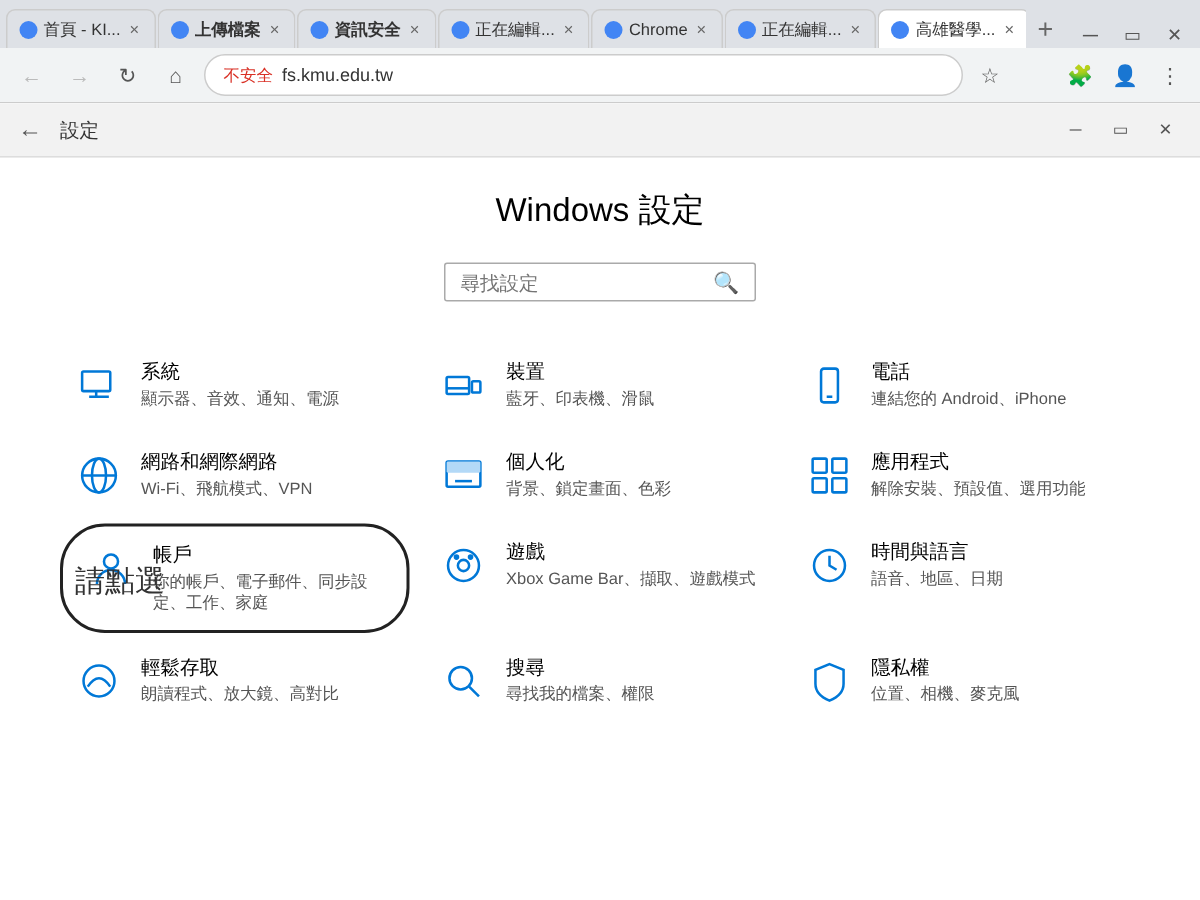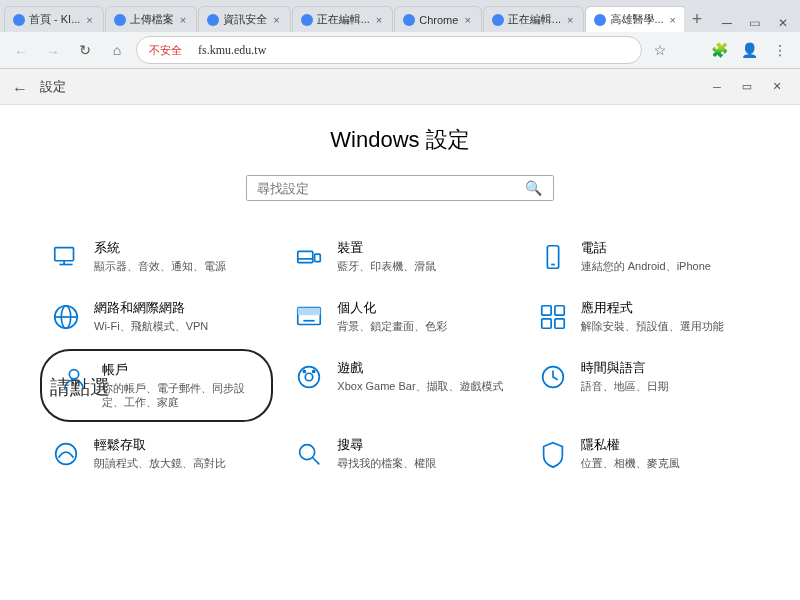--- a/index.html
+++ b/index.html
@@ -21,21 +21,21 @@
     .settings-titlebar { background: #f2f2f2; display: flex; align-items: center; padding: 0 12px; height: 36px; border-bottom: 1px solid #ddd; }
     .settings-back { font-size: 16px; color: #555; cursor: pointer; margin-right: 12px; }
     .settings-titlebar-controls { margin-left: auto; display: flex; gap: 8px; }
     .settings-win-btn { width: 22px; height: 22px; display: flex; align-items: center; justify-content: center; font-size: 11px; cursor: pointer; color: #555; }
 
     
     .settings-main { padding: 20px 40px; overflow: auto; height: calc(100% - 36px); }
     .settings-heading { text-align: center; font-size: 22px; font-weight: 300; color: #000; margin-bottom: 20px; }
 
     .search-box-container { display: flex; justify-content: center; margin-bottom: 28px; }
-    .search-box { display: flex; align-items: center; width: 308px; border: 1px solid #aaa; border-radius: 2px; background: #fff; padding: 4px 10px; }
+    .search-box { display: flex; align-items: center; width: 208px; border: 1px solid #aaa; border-radius: 2px; background: #fff; padding: 4px 10px; }
     .search-box input { border: none; outline: none; font-size: 13px; width: 100%; color: #555; }
 
     
     .settings-grid { display: grid; grid-template-columns: 1fr 1fr 1fr; gap: 4px 10px; }
     .settings-item { display: flex; align-items: flex-start; padding: 10px 8px; gap: 10px; cursor: pointer; border-radius: 2px; position: relative; }
     .item-icon { width: 36px; height: 36px; display: flex; align-items: center; justify-content: center; flex-shrink: 0; color: #0078d7; font-size: 24px; }
     .item-text { flex: 1; min-width: 0; }
     .item-name { font-size: 13px; color: #000; font-weight: 400; margin-bottom: 2px; }
     .item-desc { font-size: 11px; color: #555; line-height: 1.3; }
   </style>
@@ -46,26 +46,26 @@
 
   <div style="display:flex; align-items:flex-end; background:#dee1e6; height:32px; padding:4px 4px 0;">
     <div id="tabs-container" style="display:flex; align-items:flex-start; flex:1; overflow:hidden;">
         <div style="display: flex; align-items: center; height: 26px; padding: 0px 8px; border-radius: 6px 6px 0px 0px; font-size: 11px; color: rgb(51, 51, 51); max-width: 130px; gap: 4px; border-top: 1px solid rgb(204, 204, 204); border-right: 1px solid rgb(204, 204, 204); border-left: 1px solid rgb(204, 204, 204); border-image: initial; border-bottom: none; margin-right: 1px; cursor: pointer; flex-shrink: 0; background: rgb(222, 225, 230);">
           <div style="width: 12px; height: 12px; border-radius: 50%; background: rgb(66, 133, 244); flex-shrink: 0;"></div>
           <span style="overflow: hidden; text-overflow: ellipsis; white-space: nowrap; flex: 1 1 0%;">首頁 - KI...</span>
           <span style="font-size: 11px; color: rgb(102, 102, 102); cursor: pointer; padding: 1px 2px; border-radius: 3px; flex-shrink: 0;">×</span>
         </div>
         <div style="display: flex; align-items: center; height: 26px; padding: 0px 8px; border-radius: 6px 6px 0px 0px; font-size: 11px; color: rgb(51, 51, 51); max-width: 130px; gap: 4px; border-top: 1px solid rgb(204, 204, 204); border-right: 1px solid rgb(204, 204, 204); border-left: 1px solid rgb(204, 204, 204); border-image: initial; border-bottom: none; margin-right: 1px; cursor: pointer; flex-shrink: 0; background: rgb(222, 225, 230);">
           <div style="width: 12px; height: 12px; border-radius: 50%; background: rgb(66, 133, 244); flex-shrink: 0;"></div>
-          <span style="overflow: hidden; text-overflow: ellipsis; white-space: nowrap; flex: 1 1 0%;">上傳檔案</span>
-          <span style="font-size: 11px; color: rgb(102, 102, 102); cursor: pointer; padding: 1px 2px; border-radius: 3px; flex-shrink: 0;">×</span>
-        </div>
-        <div style="display: flex; align-items: center; height: 26px; padding: 0px 8px; border-radius: 6px 6px 0px 0px; font-size: 11px; color: rgb(51, 51, 51); max-width: 130px; gap: 4px; border-top: 1px solid rgb(204, 204, 204); border-right: 1px solid rgb(204, 204, 204); border-left: 1px solid rgb(204, 204, 204); border-image: initial; border-bottom: none; margin-right: 1px; cursor: pointer; flex-shrink: 0; background: rgb(222, 225, 230);">
-          <div style="width: 12px; height: 12px; border-radius: 50%; background: rgb(66, 133, 244); flex-shrink: 0;"></div>
-          <span style="overflow: hidden; text-overflow: ellipsis; white-space: nowrap; flex: 1 1 0%;">資訊安全</span>
+          <span style="overflow: hidden; text-overflow: ellipsis; white-space: nowrap; flex: 1 1 0%; font-weight: bold;">上傳檔案</span>
+          <span style="font-size: 11px; color: rgb(102, 102, 102); cursor: pointer; padding: 1px 2px; border-radius: 3px; flex-shrink: 0;">×</span>
+        </div>
+        <div style="display: flex; align-items: center; height: 26px; padding: 0px 8px; border-radius: 6px 6px 0px 0px; font-size: 11px; color: rgb(51, 51, 51); max-width: 130px; gap: 4px; border-top: 1px solid rgb(204, 204, 204); border-right: 1px solid rgb(204, 204, 204); border-left: 1px solid rgb(204, 204, 204); border-image: initial; border-bottom: none; margin-right: 1px; cursor: pointer; flex-shrink: 0; background: rgb(222, 225, 230);">
+          <div style="width: 12px; height: 12px; border-radius: 50%; background: rgb(66, 133, 244); flex-shrink: 0;"></div>
+          <span style="overflow: hidden; text-overflow: ellipsis; white-space: nowrap; flex: 1 1 0%; font-weight: bold;">資訊安全</span>
           <span style="font-size: 11px; color: rgb(102, 102, 102); cursor: pointer; padding: 1px 2px; border-radius: 3px; flex-shrink: 0;">×</span>
         </div>
         <div style="display: flex; align-items: center; height: 26px; padding: 0px 8px; border-radius: 6px 6px 0px 0px; font-size: 11px; color: rgb(51, 51, 51); max-width: 130px; gap: 4px; border-top: 1px solid rgb(204, 204, 204); border-right: 1px solid rgb(204, 204, 204); border-left: 1px solid rgb(204, 204, 204); border-image: initial; border-bottom: none; margin-right: 1px; cursor: pointer; flex-shrink: 0; background: rgb(222, 225, 230);">
           <div style="width: 12px; height: 12px; border-radius: 50%; background: rgb(66, 133, 244); flex-shrink: 0;"></div>
           <span style="overflow: hidden; text-overflow: ellipsis; white-space: nowrap; flex: 1 1 0%;">正在編輯...</span>
           <span style="font-size: 11px; color: rgb(102, 102, 102); cursor: pointer; padding: 1px 2px; border-radius: 3px; flex-shrink: 0;">×</span>
         </div>
         <div style="display: flex; align-items: center; height: 26px; padding: 0px 8px; border-radius: 6px 6px 0px 0px; font-size: 11px; color: rgb(51, 51, 51); max-width: 130px; gap: 4px; border-top: 1px solid rgb(204, 204, 204); border-right: 1px solid rgb(204, 204, 204); border-left: 1px solid rgb(204, 204, 204); border-image: initial; border-bottom: none; margin-right: 1px; cursor: pointer; flex-shrink: 0; background: rgb(222, 225, 230);">
           <div style="width: 12px; height: 12px; border-radius: 50%; background: rgb(66, 133, 244); flex-shrink: 0;"></div>
           <span style="overflow: hidden; text-overflow: ellipsis; white-space: nowrap; flex: 1 1 0%;">Chrome</span>
@@ -89,22 +89,22 @@
       <div style="width:26px;height:18px;display:flex;align-items:center;justify-content:center;font-size:12px;cursor:pointer;color:#555;">✕</div>
     </div>
   </div>
 
   <div style="display:flex;align-items:center;padding:4px 8px;gap:6px;height:36px;background:#f1f3f4;">
     <div class="nav-btn disabled">←</div>
     <div class="nav-btn disabled">→</div>
     <div class="nav-btn">↻</div>
     <div class="nav-btn">⌂</div>
     <div style="flex:1;height:28px;border-radius:14px;border:1px solid #ccc;background:#fff;display:flex;align-items:center;padding:0 12px;font-size:12px;cursor:text;">
-      <span style="color:#d93025;font-size:11px;margin-right:16px;">不安全</span>
-      <span style="color:#333;font-family:Liberation Serif, serif;">fs.kmu.edu.tw</span>
+      <span style="color:#d93025;font-size:11px;margin-right:6px;">不安全</span>
+      <span style="color:#333;">fs.kmu.edu.tw</span>
     </div>
     <div class="nav-action-btn">☆</div>
     <div class="nav-action-btn" style="font-size:11px;color:#d00;margin-top:48px;">PDF</div>
     <div class="nav-action-btn">🧩</div>
     <div class="nav-action-btn">👤</div>
     <div class="nav-action-btn">⋮</div>
   </div>
 </div>
 
 <div class="page-content">

